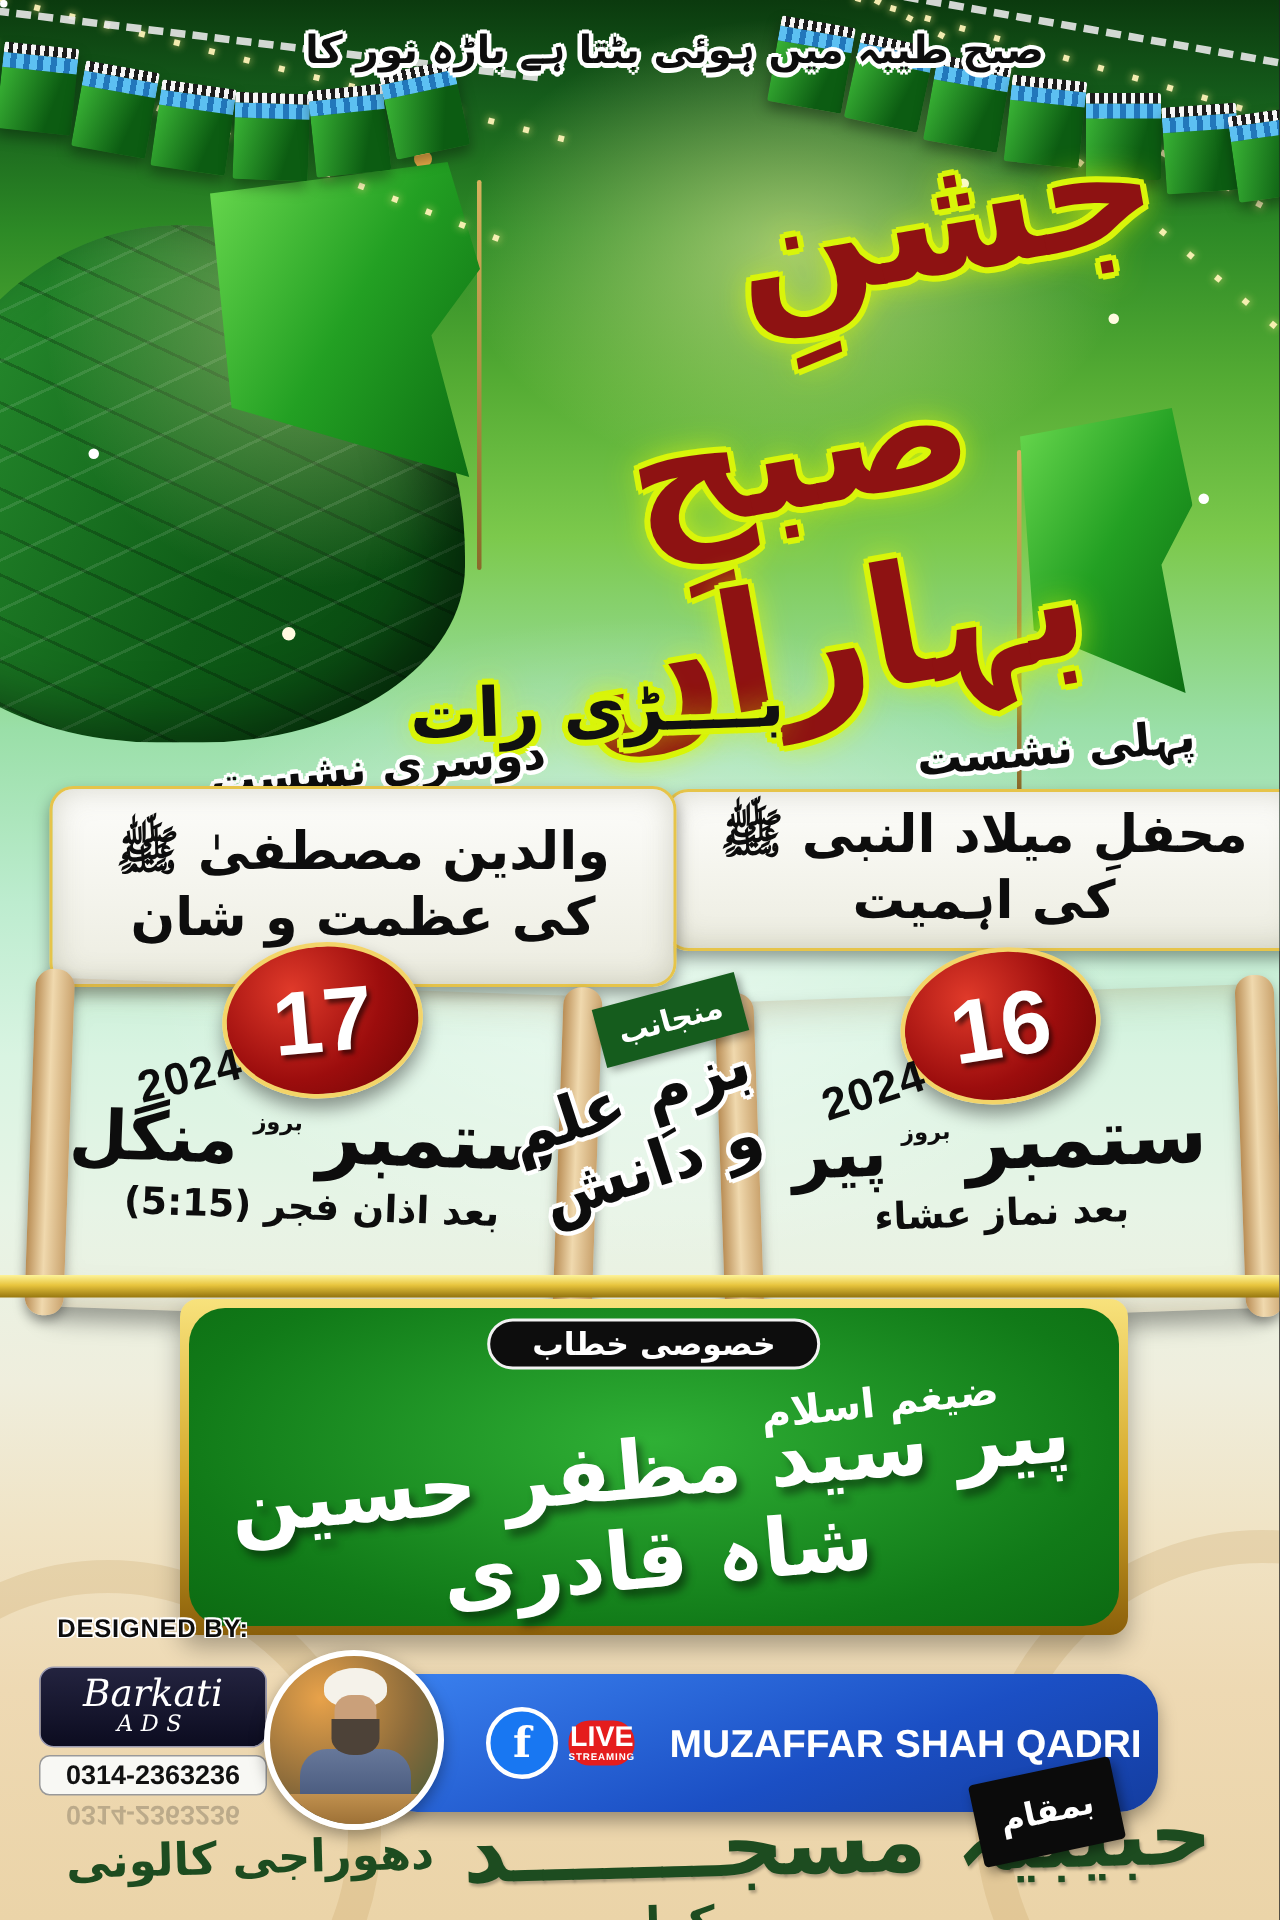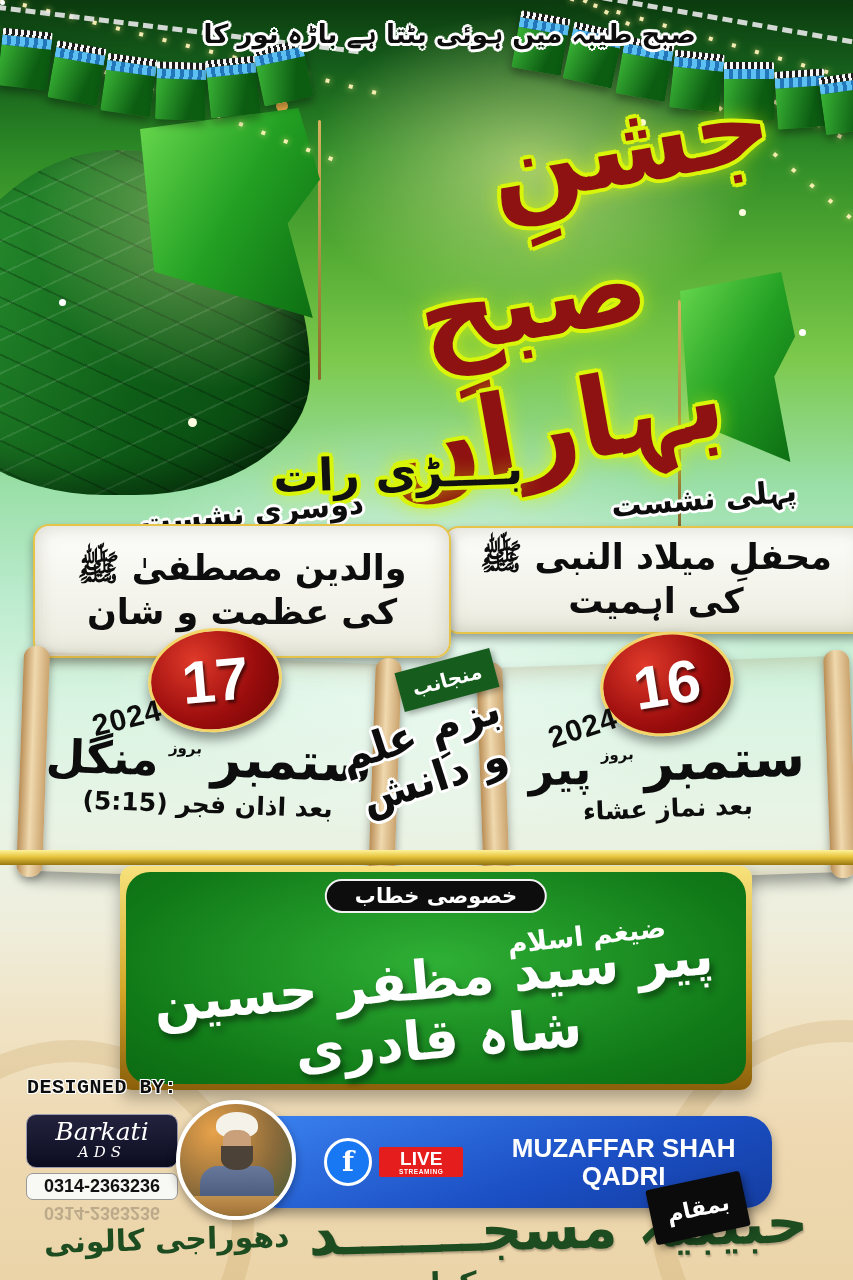--- a/index.html
+++ b/index.html
@@ -108,43 +108,43 @@
     background:radial-gradient(ellipse at 50% 42%,#2fb035,#117a18 72%,#0c6a12);}
   .special-pill{position:absolute;left:50%;transform:translateX(-50%);top:7px;
     background:#0d0d0d;border:2px solid #f2f2f2;border-radius:999px;padding:3px 28px;
     color:#fff;font-size:21px;font-weight:700;white-space:nowrap;}
   .honorific{position:absolute;top:48px;right:80px;color:#fff;font-size:27px;font-weight:700;transform:rotate(-6deg);}
   .speaker-name{position:absolute;top:78px;left:0;width:100%;text-align:center;transform:rotate(-5deg);
     color:#fff;font-size:54px;font-weight:700;line-height:1.12;text-shadow:3px 5px 6px rgba(0,0,0,.45);}
   
   .arc-decor{z-index:1;border:22px solid rgba(190,150,80,.20);border-radius:50%;}
   .designer{left:26px;top:1076px;width:152px;z-index:8;text-align:center;font-family:"Liberation Sans",sans-serif;}
-  .designer-heading{font-size:20px;font-weight:800;color:#0d0d0d;letter-spacing:.5px;
-    text-shadow:-1px -1px 0 #fff,1px -1px 0 #fff,-1px 1px 0 #fff,1px 1px 0 #fff;font-family:Liberation Mono, monospace;}
+  .designer-heading{font-size:17px;font-weight:800;color:#0d0d0d;letter-spacing:.5px;
+    text-shadow:-1px -1px 0 #fff,1px -1px 0 #fff,-1px 1px 0 #fff,1px 1px 0 #fff;}
   .designer-box{margin-top:15px;background:linear-gradient(180deg,#23233f,#0c0c20);border:1px solid #9a9ab0;border-radius:10px;padding:4px 6px 6px;}
   .designer-brand{font-family:"DejaVu Serif",serif;font-style:italic;font-size:25px;color:#fff;line-height:1;}
   .designer-brand-sub{font-family:"DejaVu Serif",serif;font-style:italic;font-size:15px;color:#fff;letter-spacing:5px;line-height:1.1;}
   .designer-phone{margin-top:5px;background:#f8f8f4;border:1px solid #999;border-radius:7px;
     font-size:18px;font-weight:800;color:#111;padding:2px 0;}
   .designer-reflect{margin-top:2px;transform:scaleY(-1);opacity:.22;font-size:18px;font-weight:800;color:#111;filter:blur(.4px);}
   .photo{left:176px;top:1100px;width:120px;height:120px;z-index:9;border-radius:50%;border:4px solid #fff;
     overflow:hidden;box-shadow:0 4px 10px rgba(0,0,0,.35);
     background:radial-gradient(circle at 30% 25%,#e8a24a,#8a6a3a 55%,#3a5a3a);box-sizing:border-box;}
   .ph-turban{position:absolute;left:36px;top:8px;width:42px;height:26px;background:#f5f2ea;border-radius:50% 50% 40% 40%;}
   .ph-face{position:absolute;left:43px;top:26px;width:28px;height:26px;background:#caa07a;border-radius:40%;}
   .ph-beard{position:absolute;left:41px;top:42px;width:32px;height:24px;background:#4d4238;border-radius:0 0 46% 46%;}
   .ph-body{position:absolute;left:20px;top:62px;width:74px;height:38px;background:linear-gradient(#67789a,#45567a);border-radius:18px 18px 0 0;}
   .ph-desk{position:absolute;left:6px;top:92px;width:102px;height:22px;background:linear-gradient(#c0904e,#9a6e34);}
   .live-banner{left:252px;top:1116px;width:520px;height:92px;z-index:8;border-radius:26px;
     background:linear-gradient(160deg,#3b82f0,#1b4fc4 60%,#143da0);
     box-shadow:0 6px 12px rgba(0,0,0,.35);display:flex;align-items:center;padding-left:72px;box-sizing:border-box;}
   .fb-circle{width:42px;height:42px;border-radius:50%;background:#1877f2;border:3px solid #fff;
     display:flex;align-items:center;justify-content:center;flex:0 0 auto;}
   .fb-f{color:#fff;font-size:28px;font-weight:800;font-family:"DejaVu Serif",serif;line-height:1;}
-  .live-badge{margin-left:7px;background:#e51d1d;color:#fff;border-radius:2px;padding:3px 20px 2px;text-align:center;flex:0 0 auto;}
+  .live-badge{margin-left:7px;background:#e51d1d;color:#fff;border-radius:14px;padding:3px 0 2px;text-align:center;flex:0 0 auto;}
   .live-word{font-size:19px;font-weight:900;line-height:.9;font-family:"Liberation Sans",sans-serif;}
   .streaming-word{font-size:6.5px;font-weight:700;letter-spacing:.6px;font-family:"Liberation Sans",sans-serif;}
   .live-name{margin-left:12px;color:#fff;font-family:"Liberation Sans",sans-serif;font-weight:900;
     font-size:26px;line-height:1.08;text-align:center;flex:1;}
   .venue-label{left:650px;top:1180px;width:96px;height:56px;z-index:9;background:#0b0b0b;border-radius:3px;
     display:flex;align-items:center;justify-content:center;color:#fff;font-size:22px;font-weight:700;
     transform:rotate(-12deg);box-shadow:2px 4px 8px rgba(0,0,0,.4);}
   .venue-line{left:0;top:1198px;width:853px;z-index:8;text-align:center;transform:rotate(-1.5deg);
     color:#1d4c20;direction:rtl;}
   .venue-masjid{font-size:58px;font-weight:900;vertical-align:middle;text-shadow:1px 2px 2px rgba(0,0,0,.25);}

